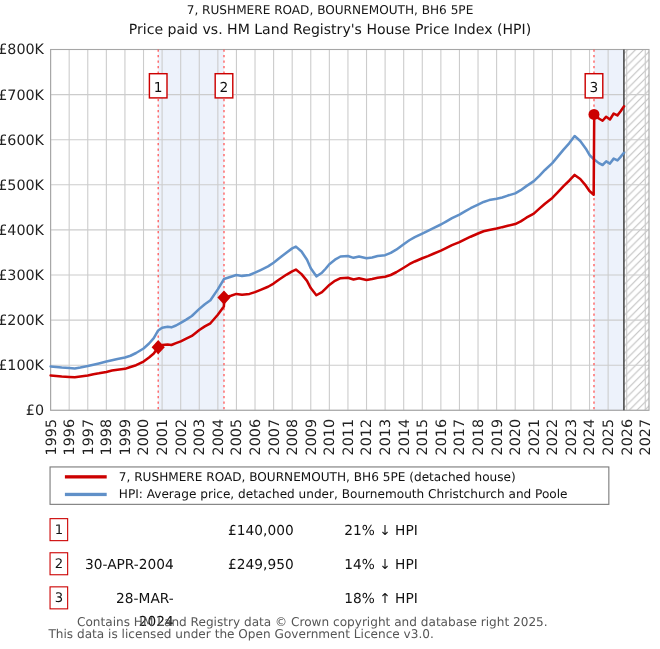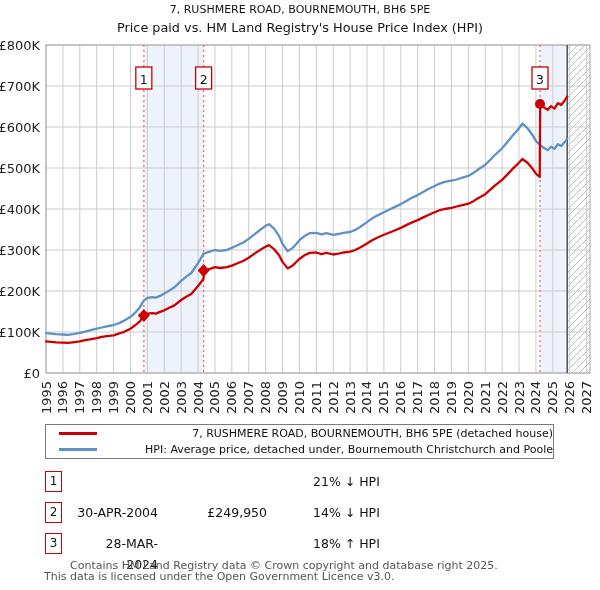--- a/index.html
+++ b/index.html
@@ -10,21 +10,21 @@
   .abs{position:absolute;}
   .title{top:3px;left:0;width:600px;text-align:center;font-size:11px;color:#151515;}
   .subtitle{top:20px;left:0;width:600px;text-align:center;font-size:12.8px;color:#151515;}
   #chart{top:0;left:0;}
   svg text{font-family:"DejaVu Sans", "Liberation Sans", sans-serif;}
   .legend-box{
     left:45px;top:424px;width:509px;height:35px;border:1px solid #7a7a7a;
     box-sizing:border-box;display:flex;flex-direction:column;justify-content:space-evenly;
     padding-left:13px;background:#fff;
   }
-  .legend-row{display:flex;align-items:center;font-size:11px;color:#111;white-space:nowrap;justify-content:space-between;}
+  .legend-row{display:flex;align-items:center;font-size:11px;color:#111;white-space:nowrap;}
   .swatch{display:inline-block;width:38px;height:3px;margin-right:11px;flex:0 0 auto;}
   .sale-row{left:0;width:600px;height:21px;}
   .row-0{top:471px;} .row-1{top:502px;} .row-2{top:533px;}
   .badge{
     position:absolute;left:45px;top:0;width:15px;height:19px;border:1px solid #cc0000;
     font-size:12px;color:#111;text-align:center;line-height:19px;background:#fff;box-sizing:content-box;
   }
   .sale-date{position:absolute;left:76px;top:0;width:82px;text-align:right;font-size:12.5px;line-height:21px;color:#111;}
   .sale-price{position:absolute;left:195px;top:0;width:72px;text-align:right;font-size:12.5px;line-height:21px;color:#111;}
   .sale-pct{position:absolute;left:313px;top:0;font-size:12.5px;line-height:21px;color:#111;text-align:right;}
@@ -154,20 +154,21 @@
     <span>7, RUSHMERE ROAD, BOURNEMOUTH, BH6 5PE (detached house)</span>
   </div>
   <div class="legend-row">
     <span class="swatch" style="background: rgb(96, 144, 200);"></span>
     <span>HPI: Average price, detached under, Bournemouth Christchurch and Poole</span>
   </div>
 </div>
 
 <div class="abs sale-row row-0">
   <span class="badge" style="border-color: rgb(204, 0, 0);">1</span>
+  <span class="sale-price">£140,000</span>
   <span class="sale-pct">21% ↓ HPI</span>
 </div>
 <div class="abs sale-row row-1">
   <span class="badge" style="border-color: rgb(204, 0, 0);">2</span>
   <span class="sale-date">30-APR-2004</span>
   <span class="sale-price">£249,950</span>
   <span class="sale-pct">14% ↓ HPI</span>
 </div>
 <div class="abs sale-row row-2">
   <span class="badge" style="border-color: rgb(204, 0, 0);">3</span>

